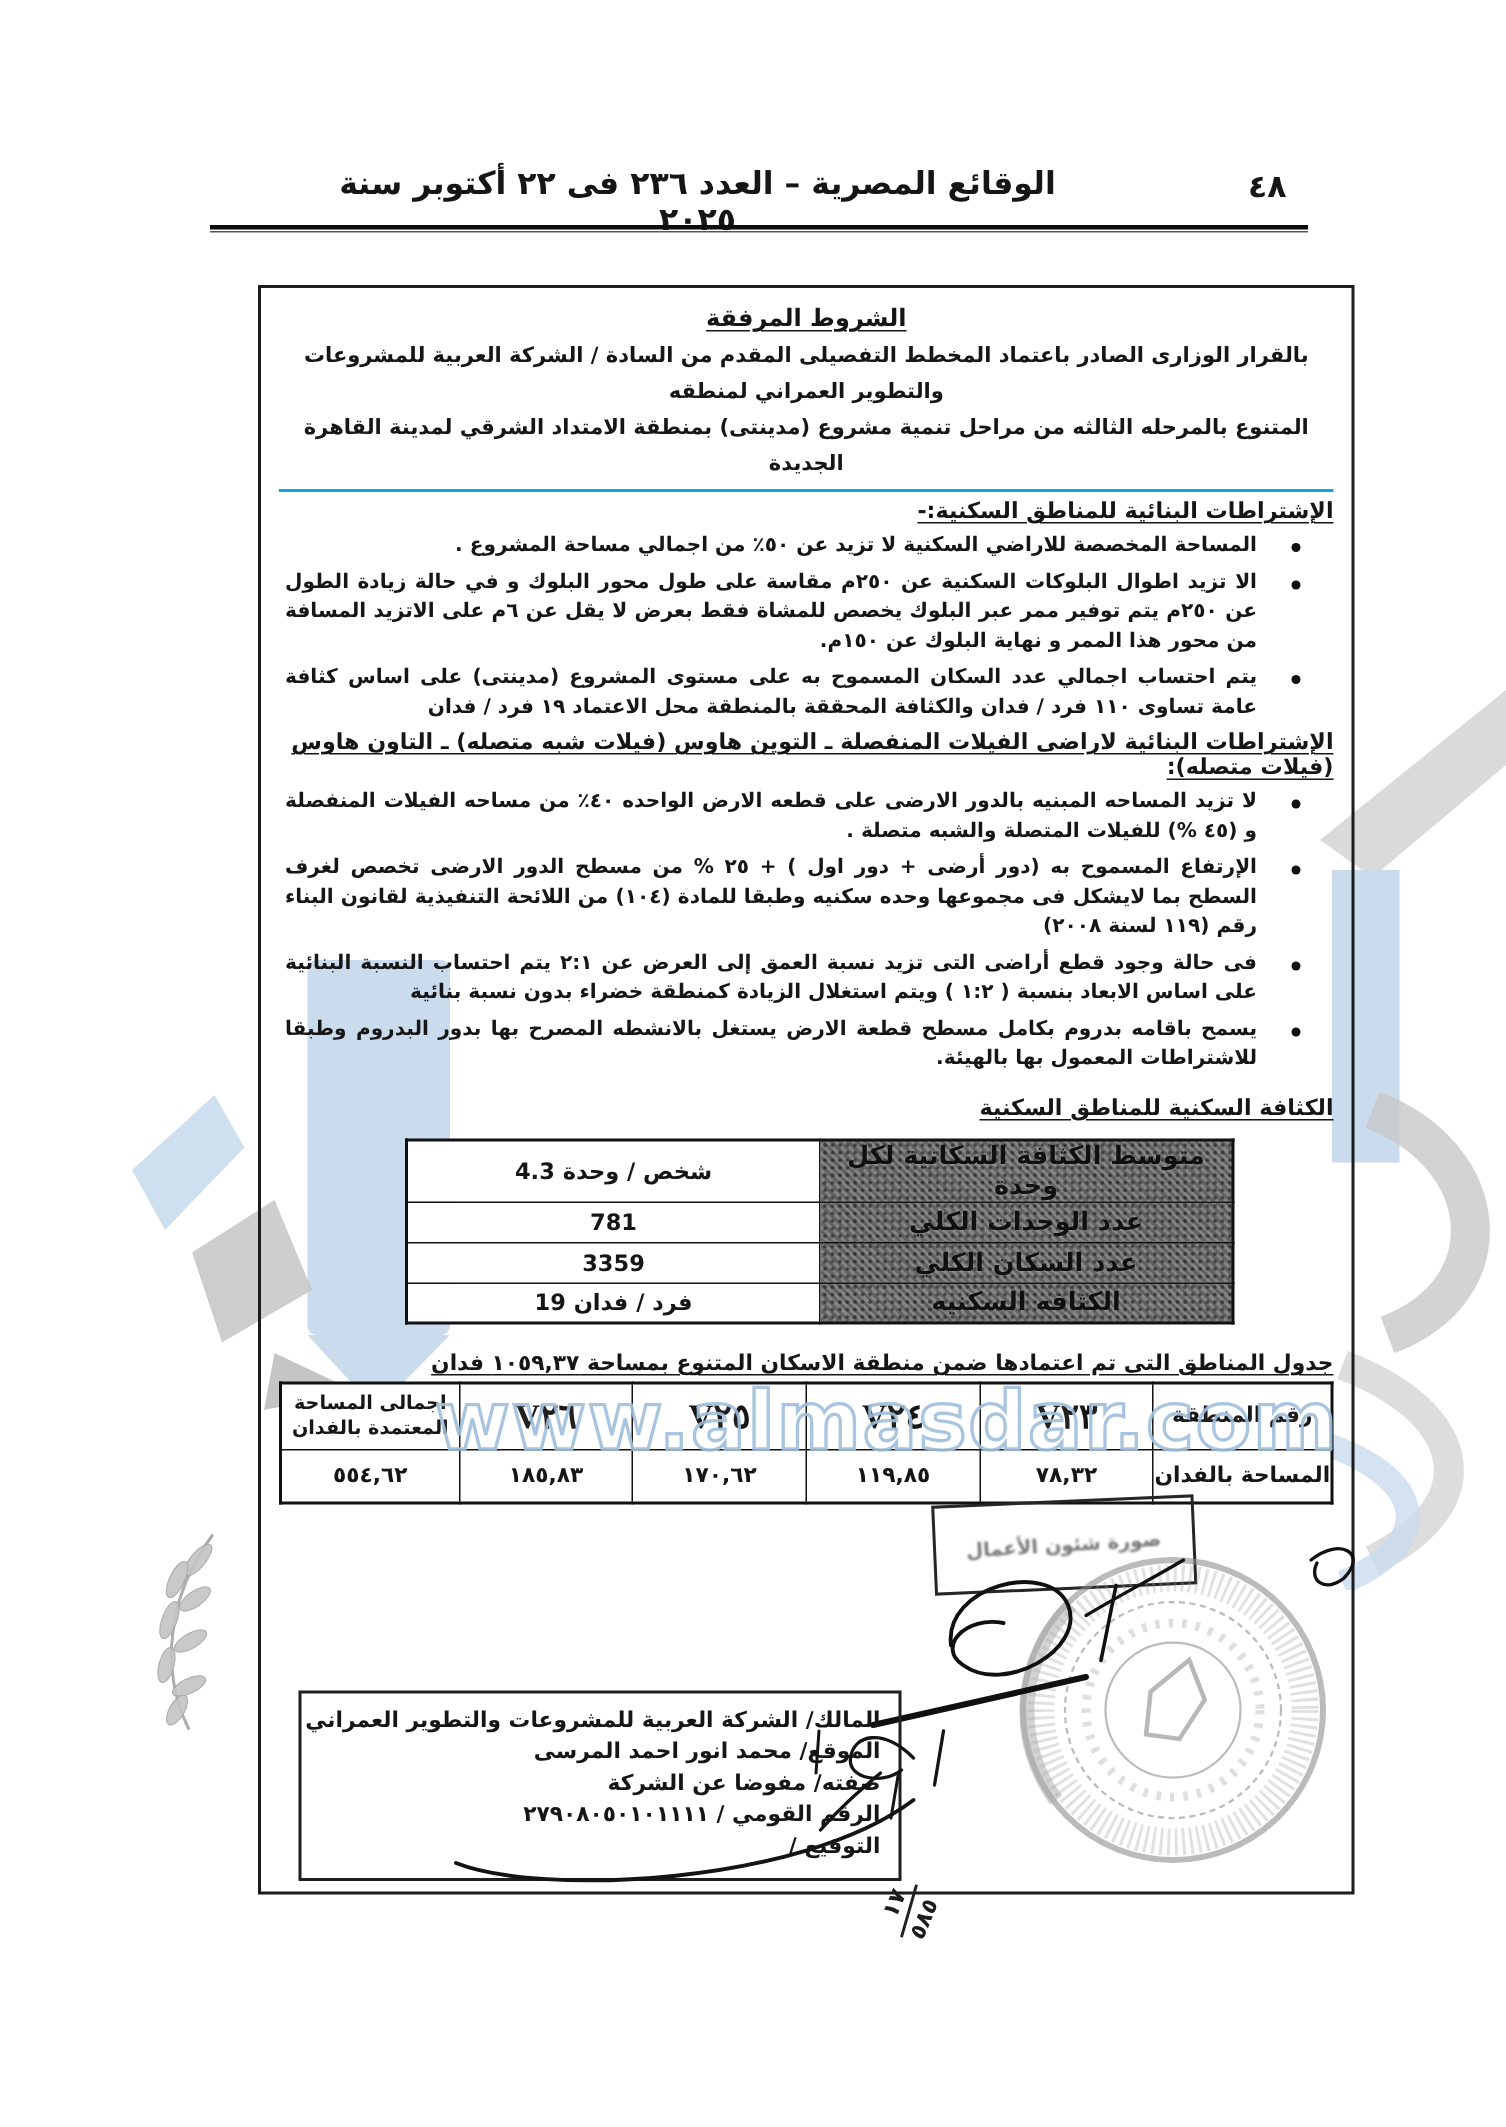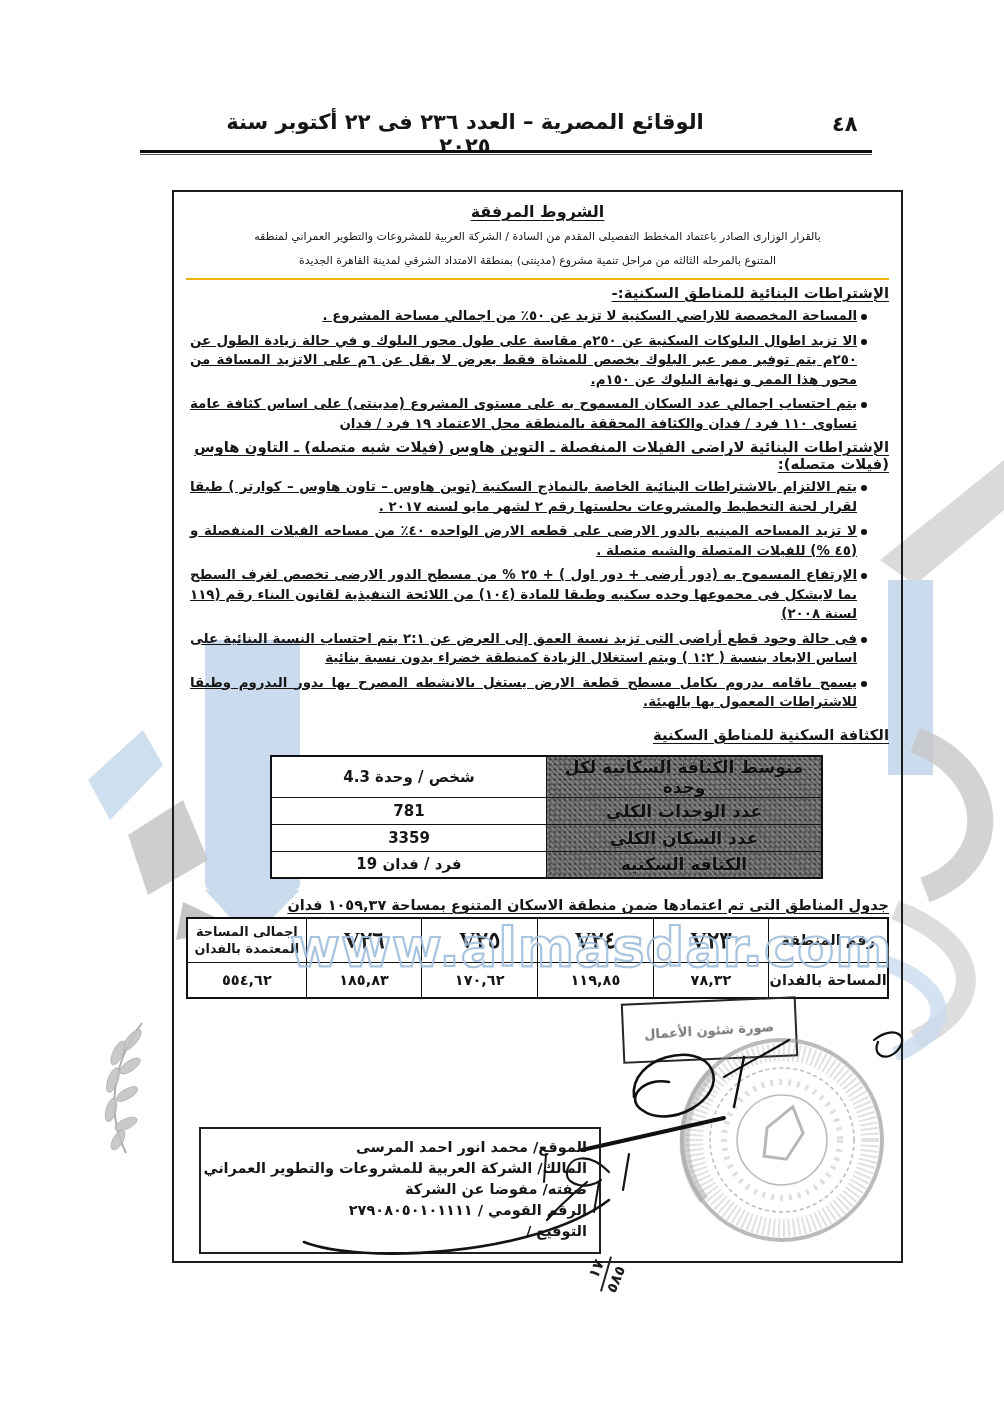--- a/index.html
+++ b/index.html
@@ -20,26 +20,26 @@
             font-size:54px; font-weight:bold; letter-spacing:1px; color:rgba(255,255,255,0.05);
             -webkit-text-stroke:2.2px #9fbedc; opacity:.9; }
 
   
   .frame { position:absolute; top:190px; left:140px; width:731px; height:1073px;
            border:2px solid #1c1c1c; z-index:1; background:transparent;margin-left:32px; }
   .content { position:relative; z-index:2; padding:10px 12px 0 12px; }
 
   .doc-title { text-align:center; font-size:16px; font-weight:bold; text-decoration:underline;
                text-underline-offset:3px; margin-bottom:4px; }
-  .intro { text-align:center; font-weight:normal; font-size:11px; line-height:24px;
-           padding-bottom:5px; border-bottom:2px solid #eab308; }
+  .intro { text-align:center; font-weight:bold; font-size:14px; line-height:24px;
+           padding-bottom:5px; border-bottom:2px solid #0ea5e9; }
   .sec-h { font-weight:bold; font-size:14.8px; text-decoration:underline; text-underline-offset:3px;
            margin:4px 0 5px 0; }
   .blist { margin-bottom:2px; }
-  .li { display:flex; gap:4px; padding:0 22px 0 4px; margin-bottom:5px;text-decoration:underline; }
+  .li { display:flex; gap:23px; padding:0 22px 0 4px; margin-bottom:5px; }
   .dot { width:6px; height:6px; background:#111; border-radius:50%; flex:0 0 auto; margin-top:8px; }
   .bt { flex:1; font-size:13.4px; font-weight:bold; line-height:19.5px; text-align:justify; }
 
   .dens-h { margin-top:14px; }
   table { border-collapse:collapse; }
   .dens-table { width:553px; margin:12px 66px 0 auto; border:2.5px solid #111; }
   .dens-table th, .dens-table td { border:1.5px solid #111; height:27px; text-align:center; vertical-align:middle; }
   .dens-label { width:50%; font-size:17px; font-weight:bold; color:#101010;
                 background-color:#7b7b7b;
                 background-image:radial-gradient(rgba(0,0,0,.45) 1px, transparent 1.4px),
@@ -137,24 +137,20 @@
         <div class="li">
             <span class="dot"></span>
             <span class="bt">يتم احتساب اجمالي عدد السكان المسموح به على مستوى المشروع (مدينتى) على اساس كثافة عامة تساوى ١١٠ فرد / فدان والكثافة المحققة بالمنطقة محل الاعتماد ١٩ فرد / فدان</span>
           </div>
       </div>
 
       <div class="sec-h">الإشتراطات البنائية لاراضى الفيلات المنفصلة ـ التوين هاوس (فيلات شبه متصله) ـ التاون هاوس (فيلات متصله):</div>
       <div class="blist">
         <div class="li">
             <span class="dot"></span>
-            <span class="bt">يتم الالتزام بالاشتراطات البنائية الخاصة بالنماذج السكنية (توين هاوس – تاون هاوس – كوارتر ) طبقا لقرار لجنة التخطيط والمشروعات بجلستها رقم ٢ لشهر مايو لسنه ٢٠١٧ .</span>
-          </div>
-        <div class="li">
-            <span class="dot"></span>
             <span class="bt">لا تزيد المساحه المبنيه بالدور الارضى على قطعه الارض الواحده ٤٠٪ من مساحه الفيلات المنفصلة و (٤٥ %) للفيلات المتصلة والشبه متصلة .</span>
           </div>
         <div class="li">
             <span class="dot"></span>
             <span class="bt">الإرتفاع المسموح به (دور أرضى + دور اول ) + ٢٥ % من مسطح الدور الارضى تخصص لغرف السطح بما لايشكل فى مجموعها وحده سكنيه وطبقا للمادة (١٠٤) من اللائحة التنفيذية لقانون البناء رقم (١١٩ لسنة ٢٠٠٨)</span>
           </div>
         <div class="li">
             <span class="dot"></span>
             <span class="bt">فى حالة وجود قطع أراضى التى تزيد نسبة العمق إلى العرض عن ٢:١ يتم احتساب النسبة البنائية على اساس الابعاد بنسبة ( ١:٢ ) ويتم استغلال الزيادة كمنطقة خضراء بدون نسبة بنائية</span>
           </div>
@@ -229,22 +225,22 @@
       <g fill="none" stroke="#101010" stroke-linecap="round">
         <path d="M 60 75 C 55 35 125 18 138 48 C 150 78 95 108 68 88 C 50 76 70 55 95 60" stroke-width="2.6"></path>
         <path d="M 8 128 L 150 96" stroke-width="4"></path>
         <path d="M 170 35 L 160 85" stroke-width="2.4"></path>
         <path d="M 150 55 C 175 40 195 30 215 18" stroke-width="2.2"></path>
         <path d="M 300 18 C 320 2 338 14 322 30 C 310 40 298 32 304 20" stroke-width="2.2"></path>
       </g>
     </svg>
 
     <div class="owner-box">
+      <div class="owner-line">المالك/ الشركة العربية للمشروعات والتطوير العمراني</div>
       <div class="owner-line">الموقع/ محمد انور احمد المرسى</div>
-      <div class="owner-line">المالك/ الشركة العربية للمشروعات والتطوير العمراني</div>
       <div class="owner-line">صفته/ مفوضا عن الشركة</div>
       <div class="owner-line">الرقم القومي / ٢٧٩٠٨٠٥٠١٠١١١١</div>
       <div class="owner-line">التوقيع /</div>
     </div>
 
     <svg class="svg-abs" style="left:115px; top:950px;" width="360" height="120" viewBox="0 0 360 120">
       <g fill="none" stroke="#141414" stroke-linecap="round">
         <path d="M 320 30 C 300 10 280 14 278 30 C 276 44 300 48 312 38" stroke-width="2.2"></path>
         <path d="M 340 12 l -6 36" stroke-width="2.2"></path>
         <path d="M 255 40 l 2 -28" stroke-width="2"></path>

